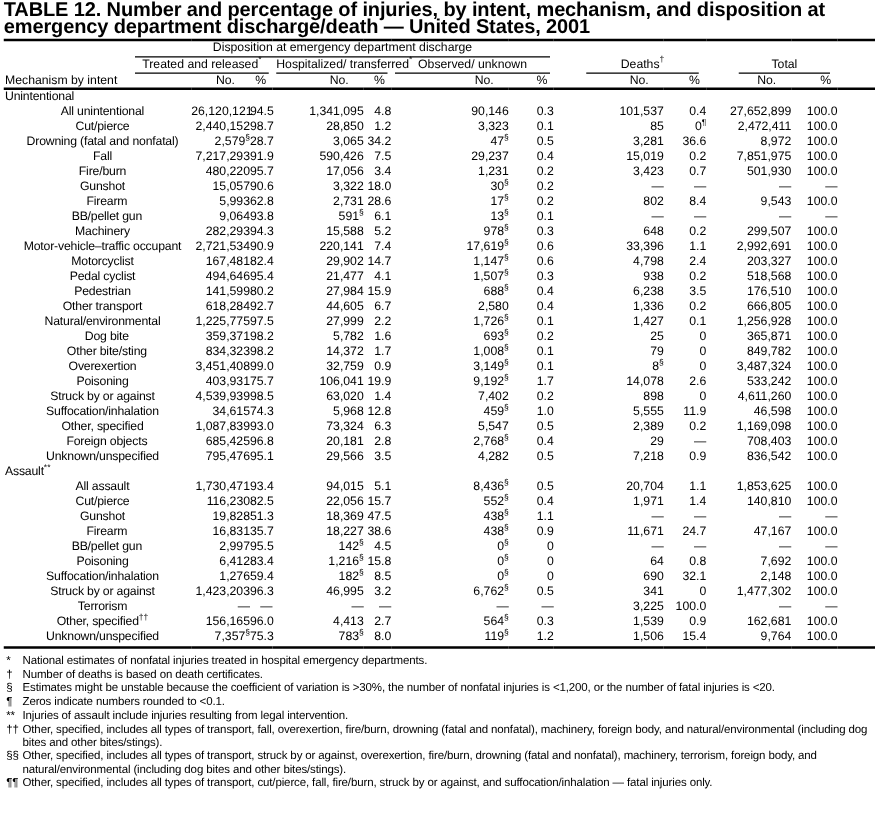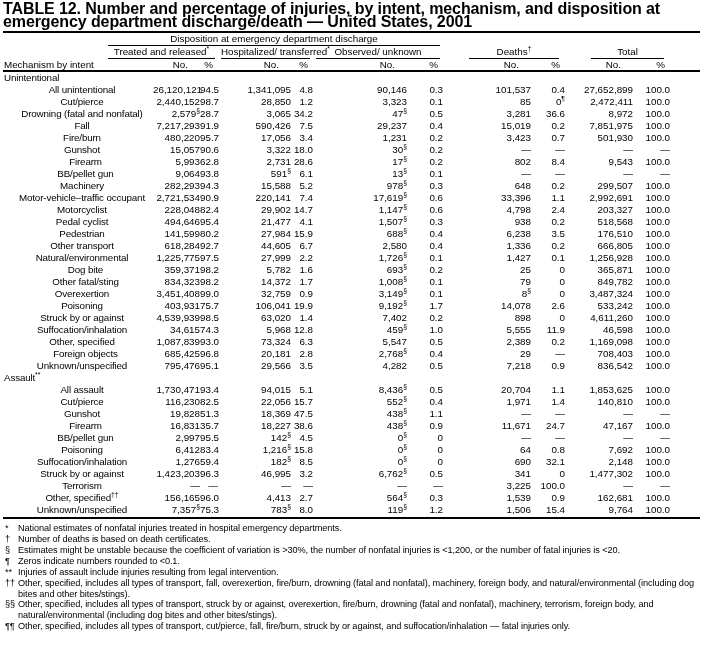--- a/index.html
+++ b/index.html
@@ -230,21 +230,21 @@
           <td class="num">17,619<sup>§</sup></td>
           <td class="pct">0.6</td>
           <td class="num">33,396</td>
           <td class="pct">1.1</td>
           <td class="num">2,992,691</td>
           <td class="pct">100.0</td>
           <td></td>
         </tr>
         <tr>
           <td class="lbl">Motorcyclist</td>
-          <td class="num">228,048</td>
+          <td class="num">167,481</td>
           <td class="pct">82.4</td>
           <td class="num">29,902</td>
           <td class="pct">14.7</td>
           <td class="num">1,147<sup>§</sup></td>
           <td class="pct">0.6</td>
           <td class="num">4,798</td>
           <td class="pct">2.4</td>
           <td class="num">203,327</td>
           <td class="pct">100.0</td>
           <td></td>
@@ -313,21 +313,21 @@
           <td class="pct">1.6</td>
           <td class="num">693<sup>§</sup></td>
           <td class="pct">0.2</td>
           <td class="num">25</td>
           <td class="pct">0</td>
           <td class="num">365,871</td>
           <td class="pct">100.0</td>
           <td></td>
         </tr>
         <tr>
-          <td class="lbl ind2">Other fatal/sting</td>
+          <td class="lbl ind2">Other bite/sting</td>
           <td class="num">834,323</td>
           <td class="pct">98.2</td>
           <td class="num">14,372</td>
           <td class="pct">1.7</td>
           <td class="num">1,008<sup>§</sup></td>
           <td class="pct">0.1</td>
           <td class="num">79</td>
           <td class="pct">0</td>
           <td class="num">849,782</td>
           <td class="pct">100.0</td>

